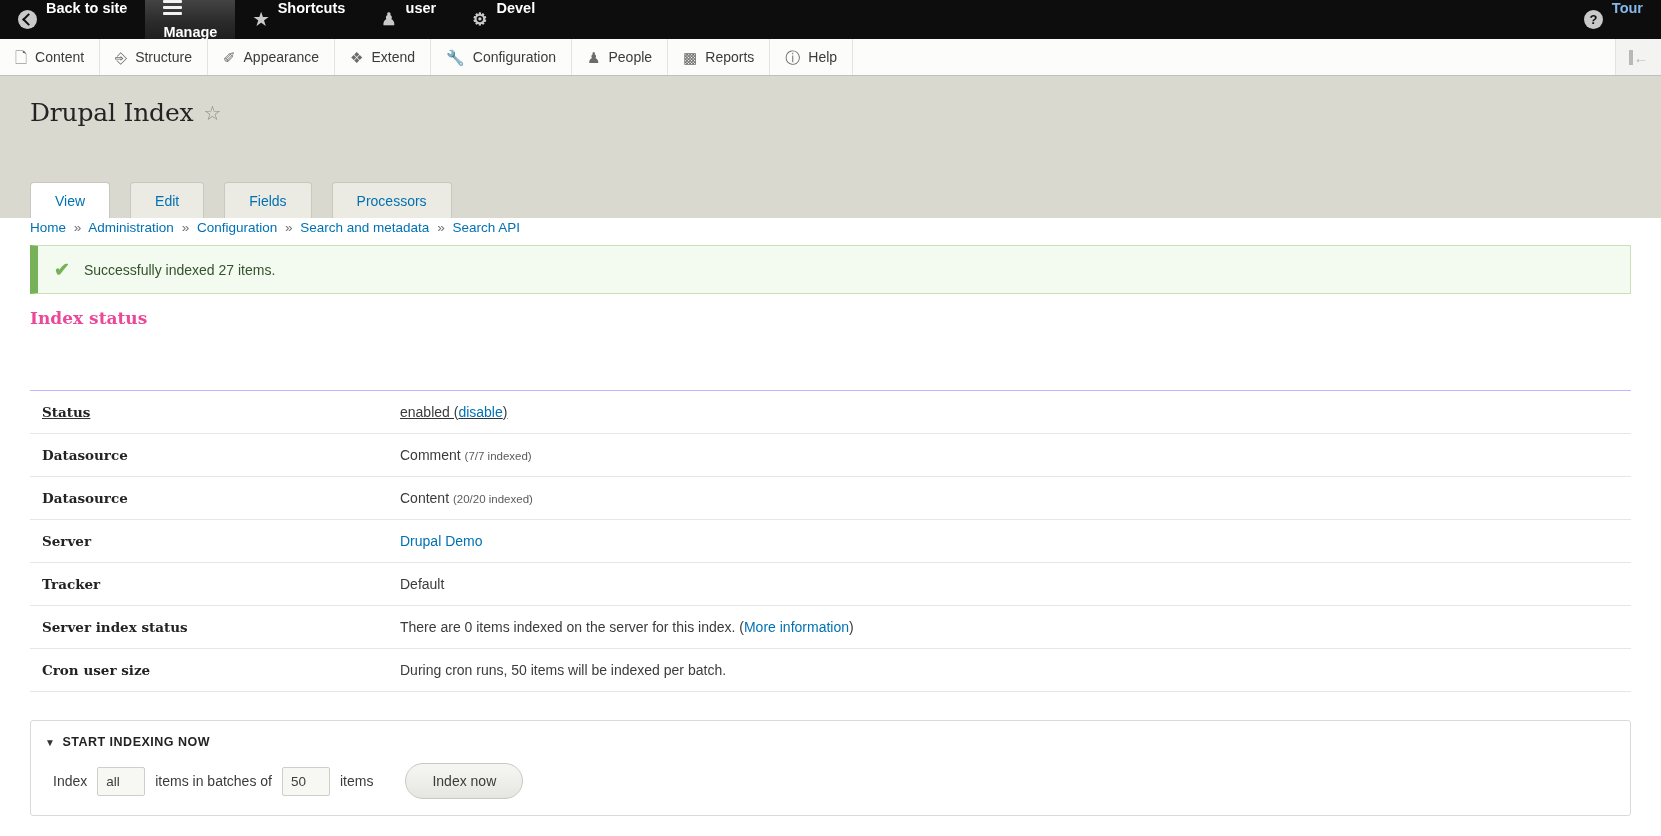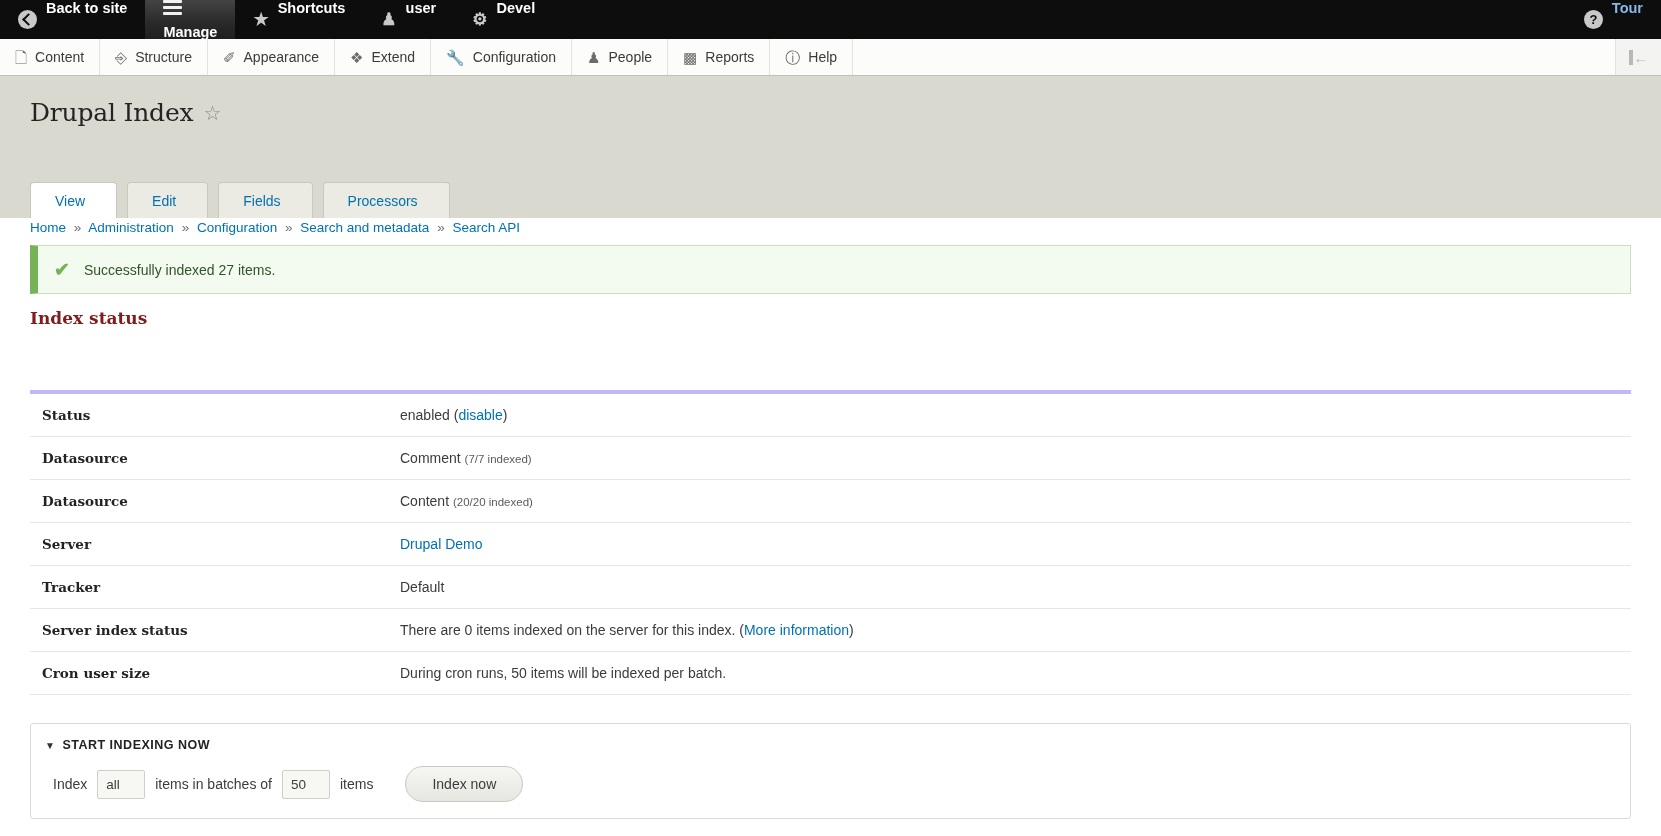--- a/index.html
+++ b/index.html
@@ -110,27 +110,27 @@
 
   .tabs {
     position: absolute;
     left: 30px;
     bottom: 0;
     display: flex;
     align-items: flex-end;
     gap: 0;
   }
   .tab {
-    padding: 10px 31px 9px 24px;
+    padding: 10px 24px 9px 24px;
     font-size: 14px;
     color: #0071b3;
     background: #ebebe4;
     border: 1px solid #c8c8c0;
     border-bottom: none;
-    margin-right: 10px;
+    margin-right: 20px;
     border-radius: 4px 4px 0 0;
     text-decoration: none;
     white-space: nowrap;
   }
   .tab.active {
     background: #fff;
     color: #0071b3;
     border-color: #c8c8c0;
     position: relative;
   }
@@ -157,21 +157,21 @@
     font-size: 14px;
     color: #33522a;
     margin-bottom: 14px;
   }
   .check-icon { color: #77b259; font-size: 19px; font-weight: bold; line-height: 1; }
 
   .section-title {
     font-family: "DejaVu Serif", serif;
     font-size: 17px;
     font-weight: bold;
-    color: #7f1d1d;
+    color: #ec4899;
     margin: 8px 0 10px 0;
   }
 
   .progress-wrap { margin-bottom: 10px; }
   .progress-track {
     height: 14px;
     border-radius: 8px;
     background: #e8e8e4;
     overflow: hidden;
   }
@@ -187,21 +187,21 @@
     color: #4a4a4a;
     margin-top: 5px;
   }
 
   table.info {
     width: 100%;
     border-collapse: collapse;
     margin-top: 62px;
   }
   table.info tr { border-bottom: 1px solid #e7e7e1; }
-  table.info tr:first-child { border-top: 4px solid #c4b5fd; }
+  table.info tr:first-child { border-top: 1px solid #c4b5fd; text-decoration: underline; }
   table.info th {
     text-align: left;
     font-family: "DejaVu Serif", serif;
     font-size: 13.5px;
     font-weight: bold;
     color: #232323;
     padding: 13px 10px 13px 12px;
     width: 360px;
     vertical-align: top;
   }

